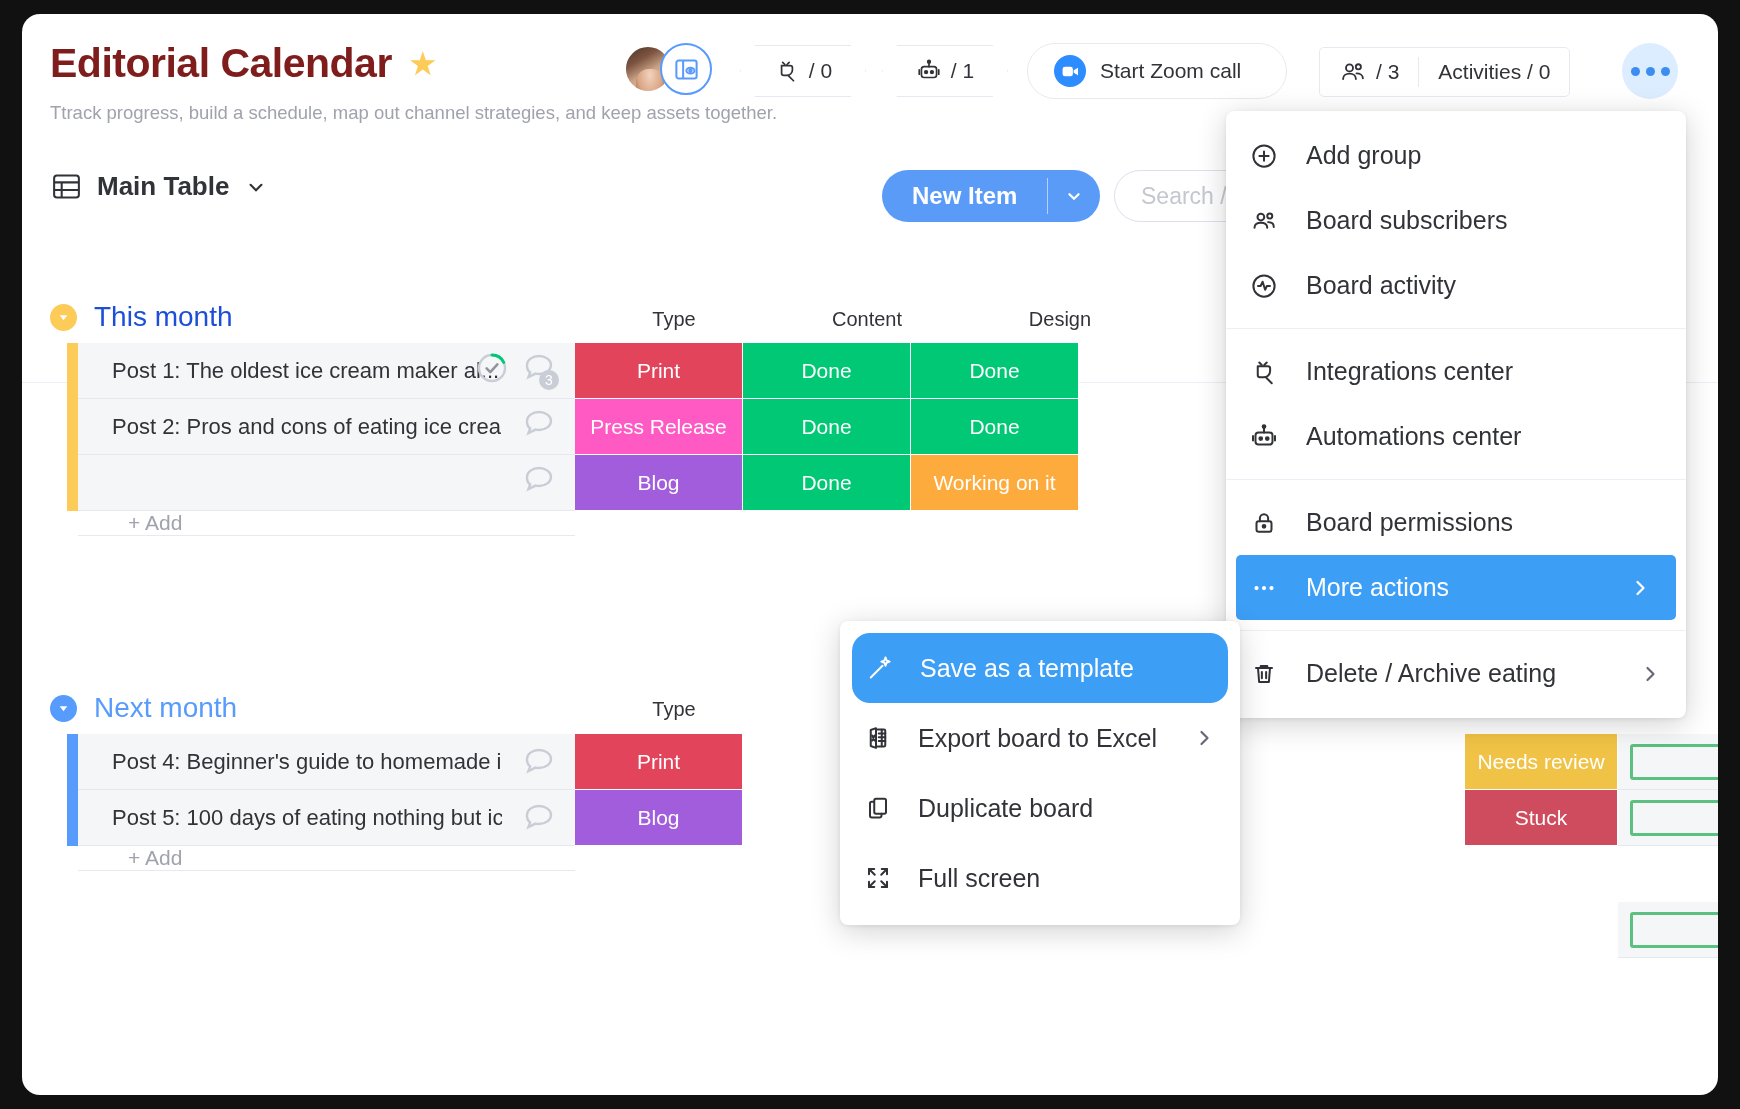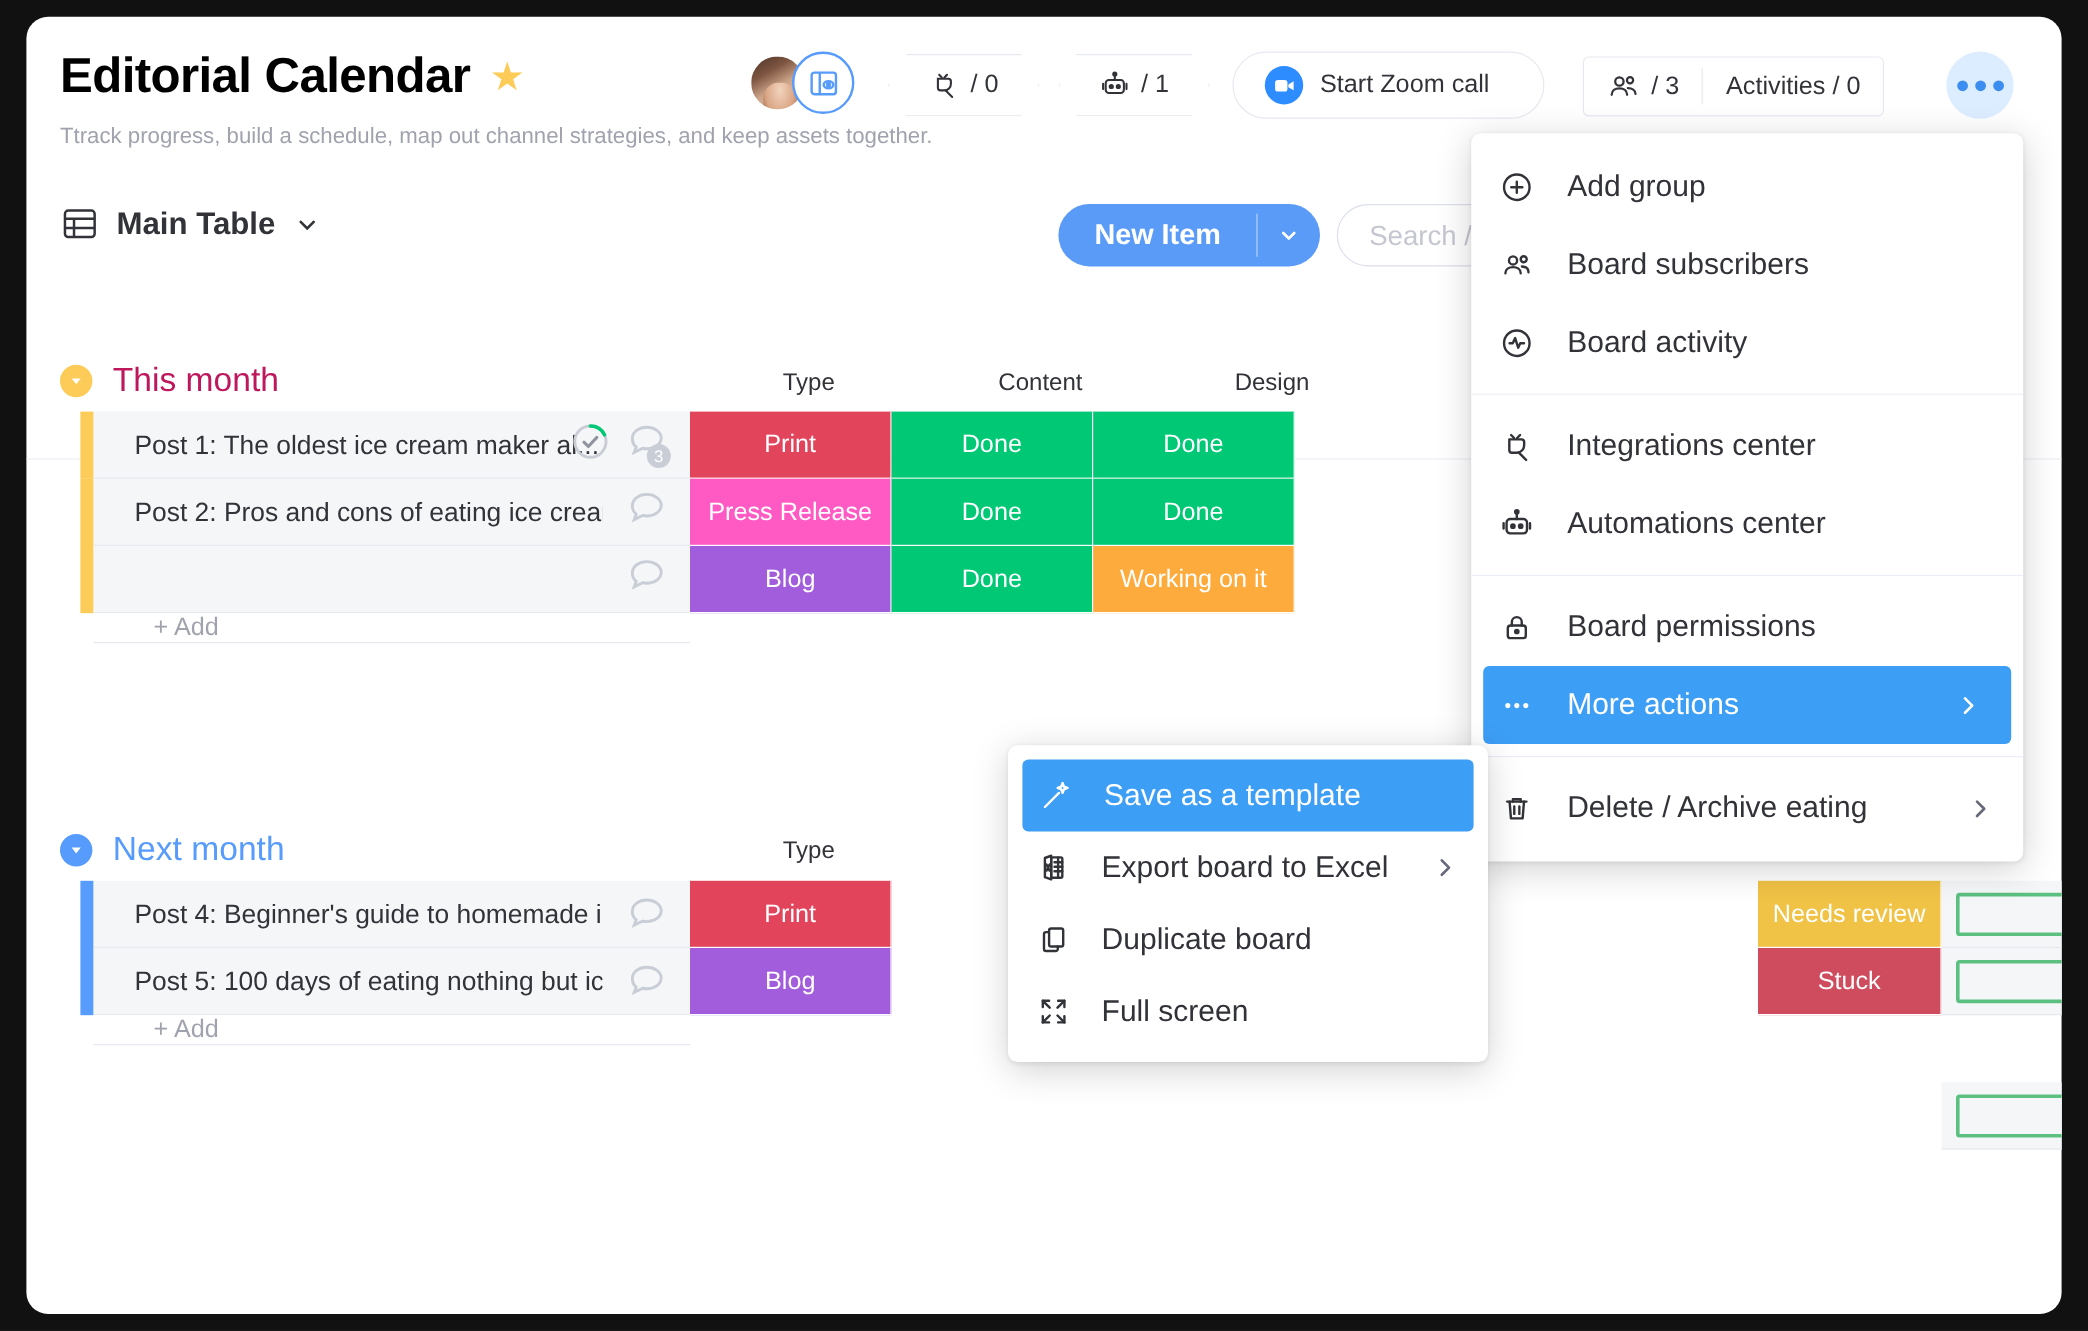--- a/index.html
+++ b/index.html
@@ -21,21 +21,21 @@
   
   .board-header {
     position: absolute; left: 0; top: 0;
     width: 100%; height: 140px;
   }
   .title-row {
     position: absolute; left: 28px; top: 26px;
     display: flex; align-items: center; gap: 16px;
   }
   .board-title {
-    font-size: 41px; font-weight: bold; color: #000000;
+    font-size: 41px; font-weight: bold; color: #7f1d1d;
     letter-spacing: -0.5px;
   }
   .star-icon { font-size: 33px; color: #fdcb57; line-height: 1; }
   .board-subtitle {
     position: absolute; left: 28px; top: 88px;
     font-size: 18.5px; color: #a0a3ad;
   }
 
   
   .avatar-group {
@@ -197,21 +197,21 @@
   .menu-item {
     display: flex; align-items: center; height: 65px;
     padding: 0 22px; gap: 26px;
     font-size: 25px; color: #323338;
     position: relative;
   }
   .menu-item .mi-icon { width: 32px; display: flex; align-items: center; justify-content: center; flex: 0 0 32px; }
   .menu-item .chev { position: absolute; right: 24px; display:flex; align-items:center; }
   .menu-item.active { background: #3d9ef5; color: #fff; border-radius: 5px; margin: 0 10px; padding: 0 12px; }
   .menu-sep { height: 1px; background: #eceff5; margin: 10px 0; }
-  #more-menu .menu-item { font-size: 25px; height: 60px; gap: 24px; }
+  #more-menu .menu-item { font-size: 25px; height: 70px; gap: 24px; border-radius: 18px; }
   #more-menu .menu-item.active { margin: 0 12px; }
 </style>
 </head>
 <body>
 
 <div id="frame">
 
   <div class="board-header">
 
     <div class="title-row">
@@ -316,21 +316,21 @@
   </div>
 
   <div class="table-area">
 
     <div class="group-title" style="left:28px; top:58px;">
       <div class="collapse-dot" id="g1-dot" style="background: rgb(253, 203, 87);">
         <svg width="13" height="13" viewBox="0 0 24 24" fill="#fff">
             <path d="M5 8h14l-7 9z"></path>
           </svg>
       </div>
-      <span id="g1-name" style="color: #be185d;">This month</span>
+      <span id="g1-name" style="color: #1d4ed8;">This month</span>
     </div>
 
     <div class="col-head" style="left:556px; top:65px; width:192px;">Type</div>
     <div class="col-head" style="left:749px; top:65px; width:192px;">Content</div>
     <div class="col-head" style="left:942px; top:65px; width:192px;">Design</div>
 
     <div class="grp-rows" id="group1" style="left:45px; top:100px;">
         <div class="row" style="top: 0px;">
           <div class="row-color" style="background:#fdcb57"></div>
           <div class="row-name">

